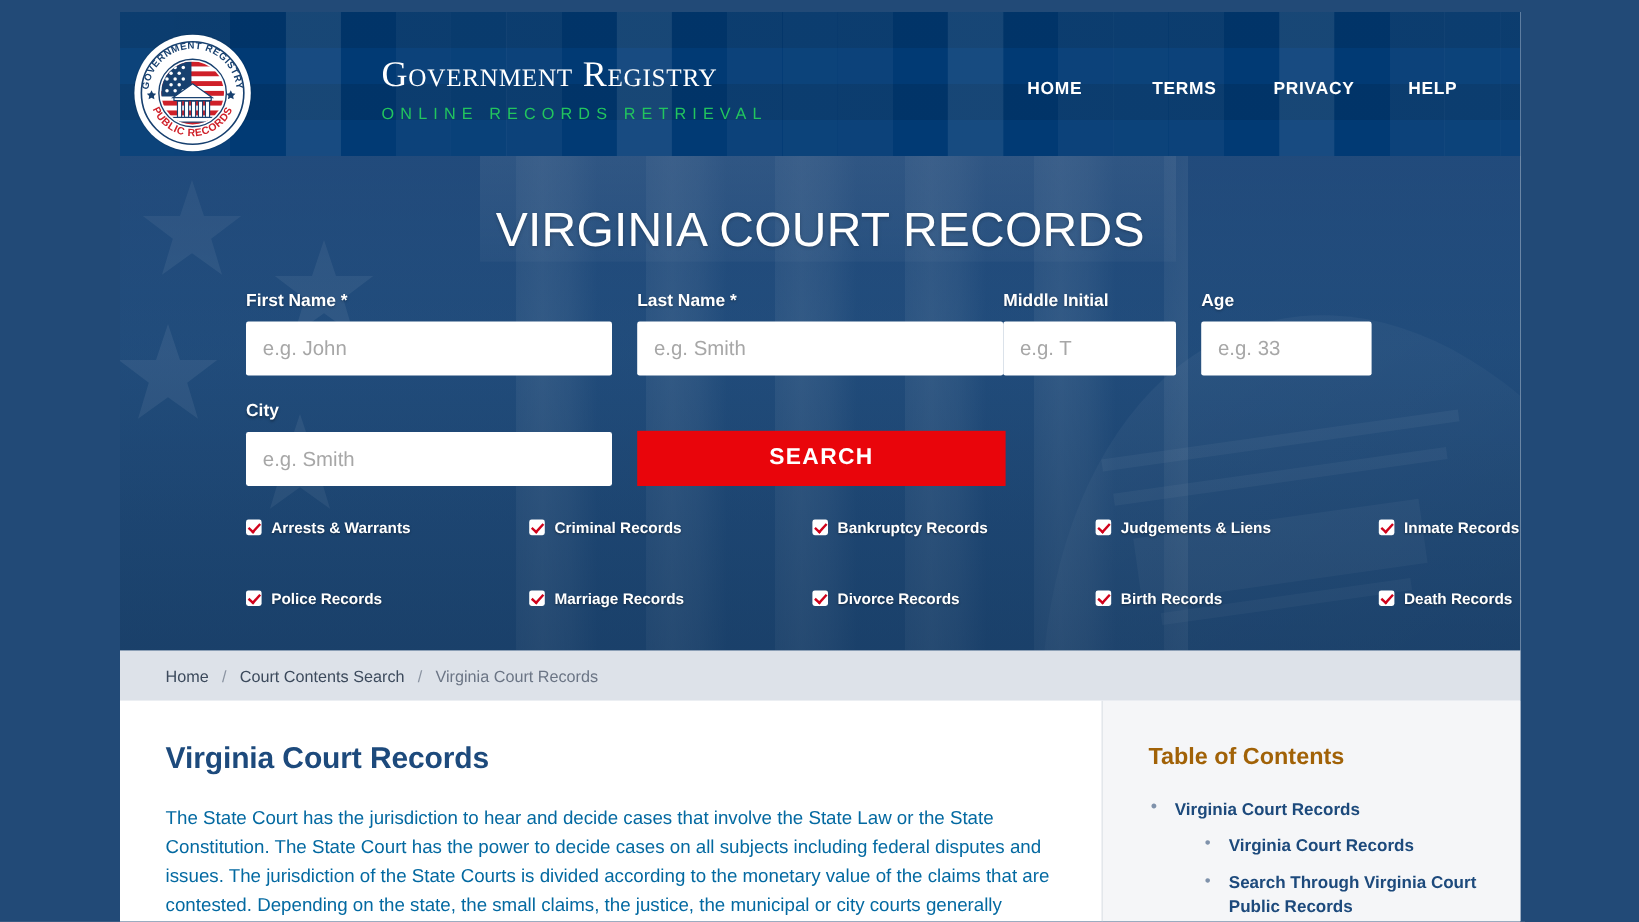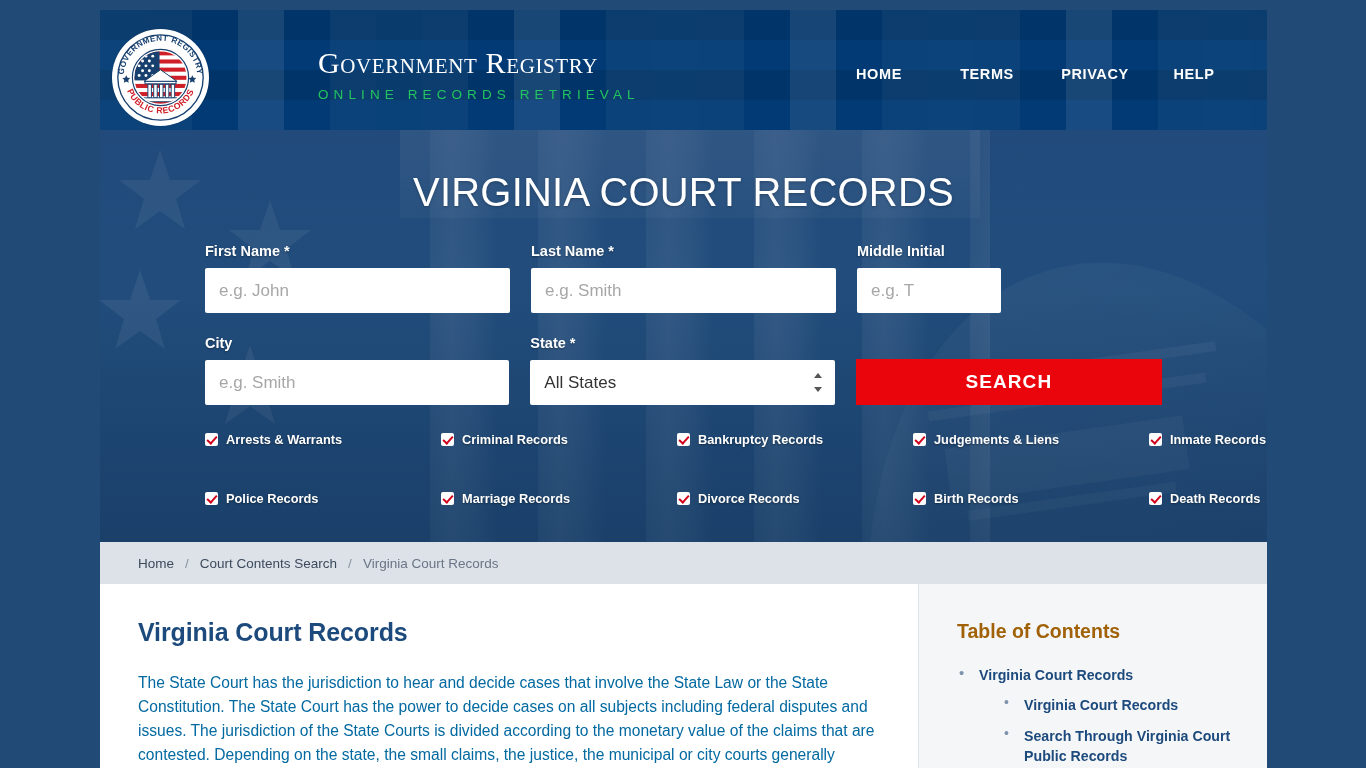--- a/index.html
+++ b/index.html
@@ -181,21 +181,21 @@
     background: #fff;
     padding: 0 14px;
     font-size: 17px;
     color: #333;
     font-family: "Liberation Sans", sans-serif;
     outline: none;
   }
   .inp::placeholder { color: #a7a7a7; }
   .f-first { width: 305px; }
   .f-last  { width: 305px; margin-left: 21px; }
-  .f-mid   { width: 144px; margin-left: 21px; }
+  .f-mid   { width: 144px; }
   .f-age   { width: 142px; margin-left: 21px; }
   .f-city  { width: 305px; }
   .f-state { width: 305px; margin-left: 21px; position: relative; }
   .row2 { margin-top: 22px; }
 
   .sel {
     width: 100%; height: 45px;
     border: none; border-radius: 2px;
     background: #fff;
     padding: 0 34px 0 14px;
@@ -447,36 +447,30 @@
             <input class="inp" type="text" placeholder="e.g. John" value="" style="">
           </div>
           <div class="field f-last">
             <label>Last Name *</label>
             <input class="inp" type="text" placeholder="e.g. Smith" style="">
           </div>
           <div class="field f-mid">
             <label>Middle Initial</label>
             <input class="inp" type="text" placeholder="e.g. T" style="">
           </div>
+          <div class="field f-age">
+            <label>Age</label>
+            <input class="inp" type="text" placeholder="e.g. 33" style="">
+          </div>
         </div>
 
         <div class="row row2">
           <div class="field f-city">
             <label>City</label>
             <input class="inp" type="text" placeholder="e.g. Smith" style="">
-          </div>
-          <div class="field f-state">
-            <label>State *</label>
-            <select class="sel">
-              <option>All States</option>
-            </select>
-            <span class="sel-arrows">
-              <i class="up"></i>
-                <i class="dn"></i>
-            </span>
           </div>
           <button class="btn-search">SEARCH</button>
         </div>
       </div>
 
       <div class="checks">
         <div class="chk">
           <span class="box"></span>
           <span class="lbl">Arrests &amp; Warrants</span>
         </div>

